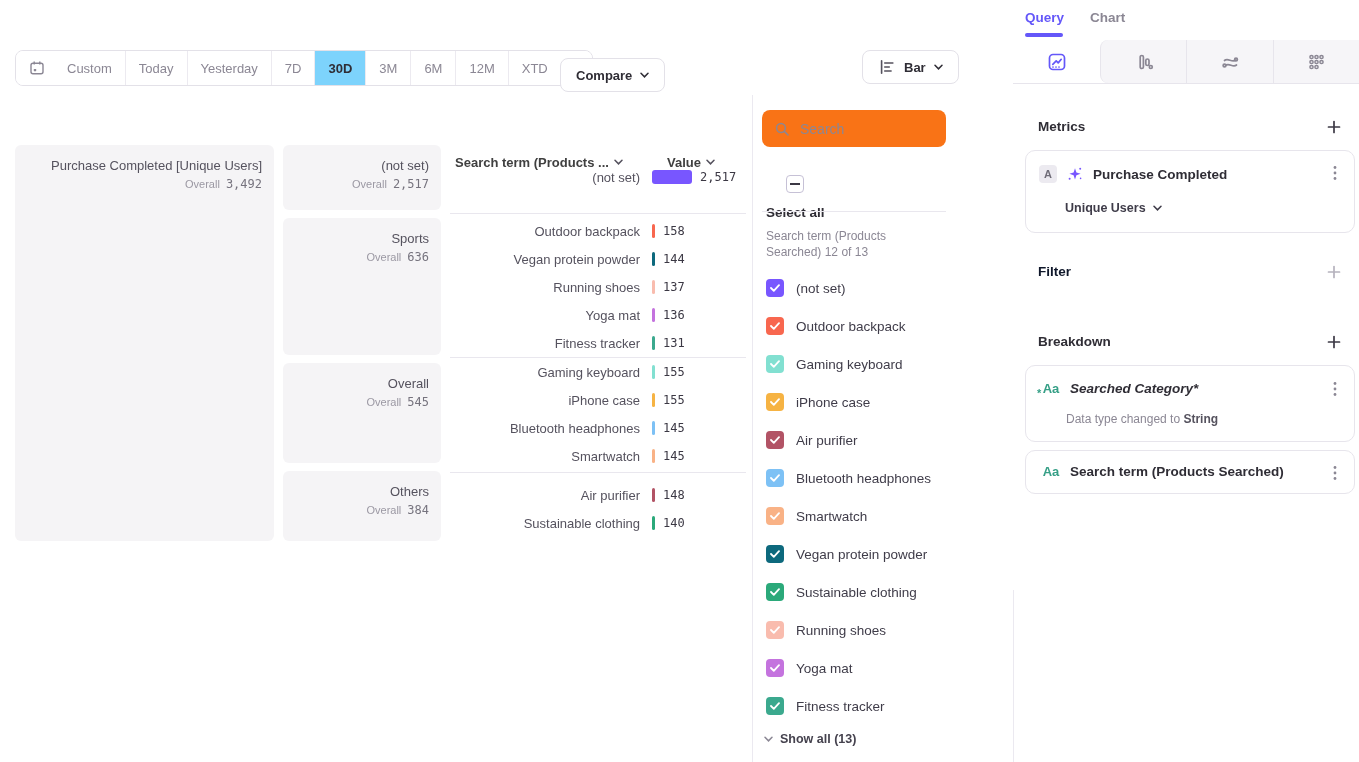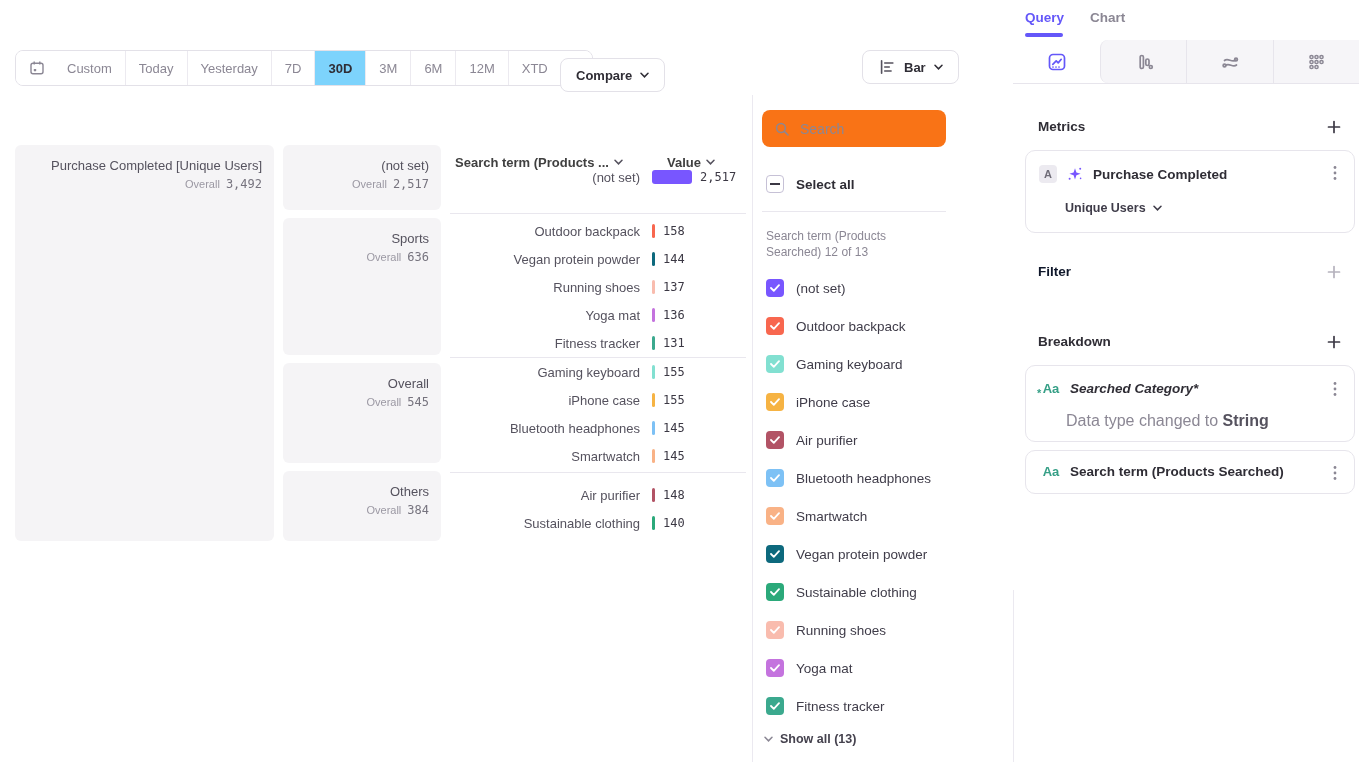--- a/index.html
+++ b/index.html
@@ -34,21 +34,21 @@
   .gdiv{position:absolute;left:450px;width:296px;height:1px;background:#e9e7ee;}
 
   .vline{position:absolute;width:1px;background:#ebe9f0;}
 
   
   .searchbox{position:absolute;left:762px;top:110px;width:184px;height:37px;background:#f97316;
         border-radius:8px;display:flex;align-items:center;padding:0 12px;box-sizing:border-box;gap:8px;}
   .searchbox input{border:none;outline:none;background:transparent;font-size:14px;color:#2f2d35;
         width:130px;font-family:inherit;}
   .searchbox input::placeholder{color:#8b8794;}
-  .selrow{position:absolute;left:766px;top:175px;display:flex;align-items:center;gap:12px;cursor:pointer;}
+  .selrow{position:absolute;left:766px;top:175px;display:flex;align-items:center;gap:12px;cursor:pointer;flex-direction:column;}
   .cb{width:18px;height:18px;border-radius:4px;display:flex;align-items:center;justify-content:center;flex:none;cursor:pointer;}
   .cb.ind{background:#fff;border:1.5px solid #c6c1d6;box-sizing:border-box;}
   .sellabel{font-size:13.5px;font-weight:700;color:#2f2d35;}
   .fdiv{position:absolute;left:762px;top:211px;width:184px;height:1px;background:#e9e7ee;}
   .fieldlabel{position:absolute;left:766px;top:228px;width:172px;font-size:12px;line-height:16px;color:#8b8794;}
   .fitems{position:absolute;left:766px;top:269px;}
   .fitem{height:38px;display:flex;align-items:center;gap:12px;cursor:pointer;}
   .flabel{font-size:13.5px;color:#3f3c49;}
   .showall{position:absolute;left:764px;top:732px;display:flex;align-items:center;gap:7px;cursor:pointer;
         font-size:12.5px;font-weight:700;color:#45424e;}
@@ -70,21 +70,21 @@
   .plusbtn{position:absolute;right:17px;width:16px;height:16px;cursor:pointer;}
   .card{position:absolute;left:12px;width:330px;border:1px solid #e7e5ec;border-radius:10px;background:#fff;box-sizing:border-box;}
   .badgeA{width:18px;height:18px;border-radius:4px;background:#eceaf0;color:#6f6c78;font-size:11px;font-weight:700;
         display:flex;align-items:center;justify-content:center;flex:none;}
   .cardrow{display:flex;align-items:center;gap:9px;}
   .cardname{font-size:13.5px;font-weight:700;color:#2f2d35;}
   .kebab{position:absolute;right:12px;cursor:pointer;width:14px;height:16px;display:flex;align-items:center;justify-content:center;}
   .measure{display:flex;align-items:center;gap:7px;font-size:12.5px;font-weight:700;color:#3f3c49;cursor:pointer;}
   .aa{font-size:13px;font-weight:700;color:#359f86;position:relative;flex:none;width:20px;text-align:center;}
   .aa .mark{position:absolute;left:-4px;bottom:-3px;font-size:11px;color:#359f86;}
-  .note{font-size:16px;color:#8b8794;}
+  .note{font-size:12px;color:#8b8794;}
   .note .notev{color:#55525e;font-weight:700;}
   .italic{font-style:italic;}
 </style>
 </head>
 <body>
 
 <div id="app">
 
   <div class="seg">
     <div class="seg-item">

